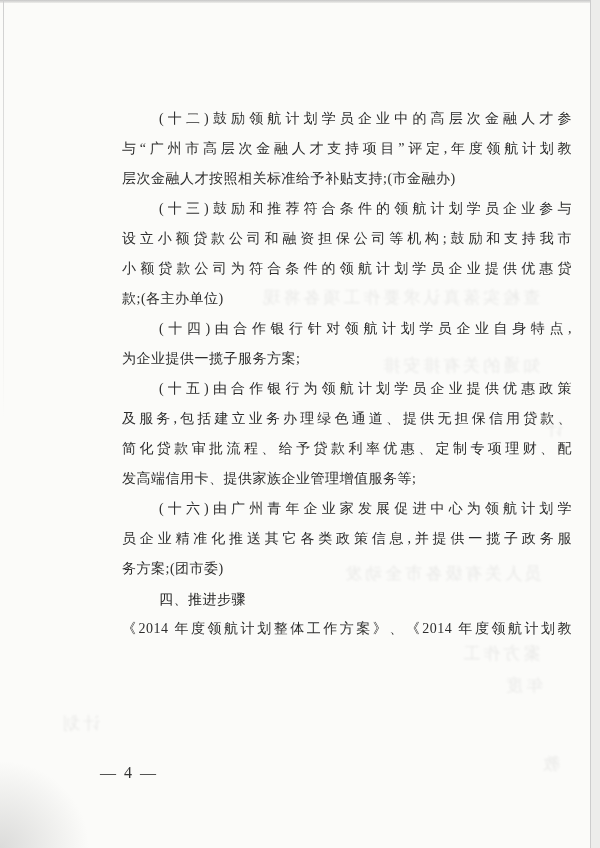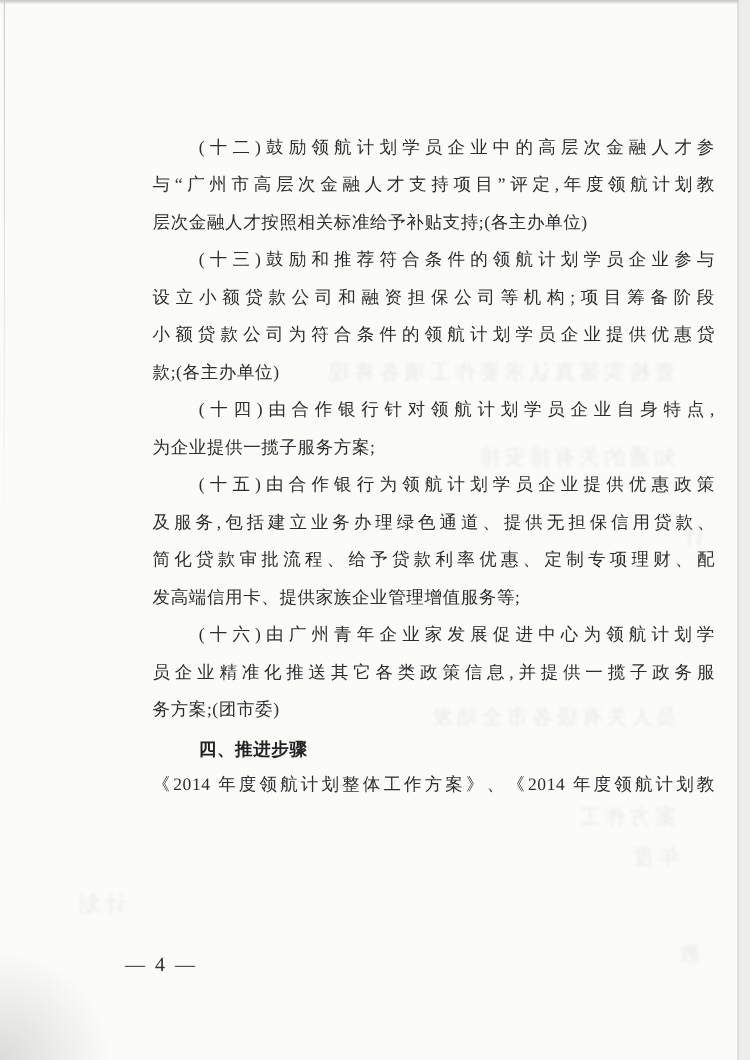--- a/index.html
+++ b/index.html
@@ -35,21 +35,21 @@
     text-align:justify;
     text-align-last:justify;
     text-justify:inter-character;
     white-space:nowrap;
     overflow:visible;
   }
   .line.indent{padding-left:37px;}
   .line.endline{text-align-last:left;}
   .para.heading .line{
     font-family:"Liberation Sans","DejaVu Sans",sans-serif;
-    font-weight:700; color:#222;
+    font-weight:400; color:#222;
     text-align-last:left;
   }
   .bold{font-weight:700;color:#1e1e1e;}
   .page-number{
     position:absolute; left:100px; top:764px;
     font-size:16px; color:#333; letter-spacing:2px;
   }
   
   .bleed{
     position:absolute;
@@ -68,25 +68,25 @@
   <div class="edge-top"></div>
   <div class="edge-left"></div>
   <div class="edge-right-band"></div>
   <div class="edge-right"></div>
   <div class="corner-bl"></div>
 
   <div class="doc-body">
       <div class="para">
         <div class="line indent">(十二)鼓励领航计划学员企业中的高层次金融人才参</div>
         <div class="line">与“广州市高层次金融人才支持项目”评定,年度领航计划教</div>
-        <div class="line endline">层次金融人才按照相关标准给予补贴支持;(各主办单位)</div>
+        <div class="line endline">层次金融人才按照相关标准给予补贴支持;(市金融办)</div>
       </div>
       <div class="para">
         <div class="line indent">(十三)鼓励和推荐符合条件的领航计划学员企业参与</div>
-        <div class="line">设立小额贷款公司和融资担保公司等机构;项目筹备阶段</div>
+        <div class="line">设立小额贷款公司和融资担保公司等机构;鼓励和支持我市</div>
         <div class="line">小额贷款公司为符合条件的领航计划学员企业提供优惠贷</div>
         <div class="line endline">款;(各主办单位)</div>
       </div>
       <div class="para">
         <div class="line indent">(十四)由合作银行针对领航计划学员企业自身特点,</div>
         <div class="line endline">为企业提供一揽子服务方案;</div>
       </div>
       <div class="para">
         <div class="line indent">(十五)由合作银行为领航计划学员企业提供优惠政策</div>
         <div class="line">及服务,包括建立业务办理绿色通道、提供无担保信用贷款、</div>

